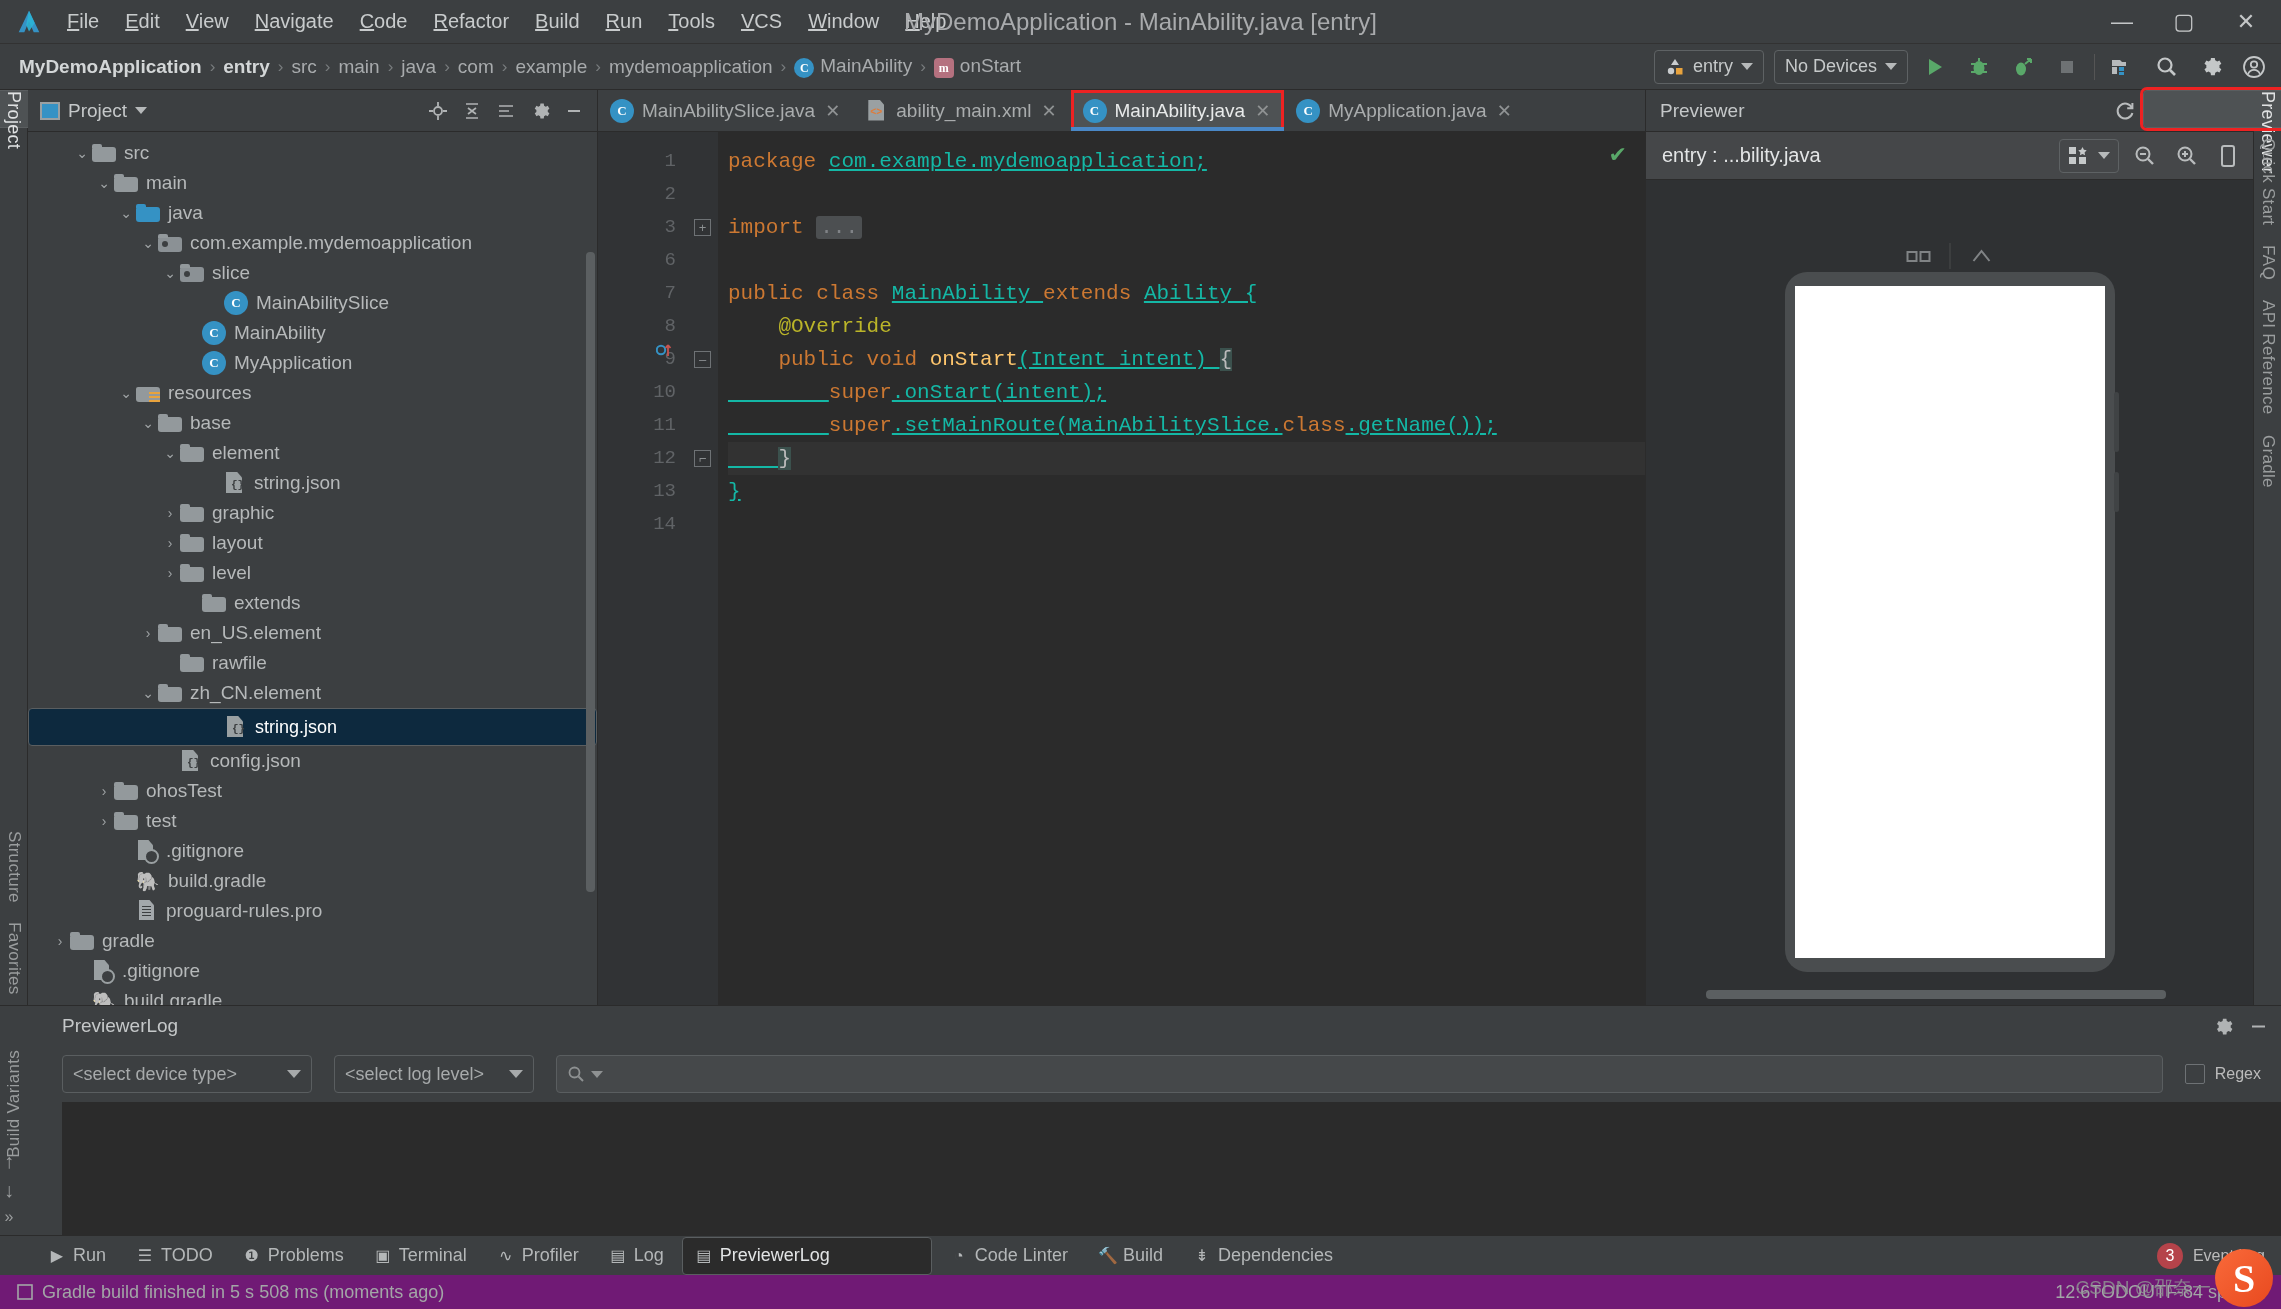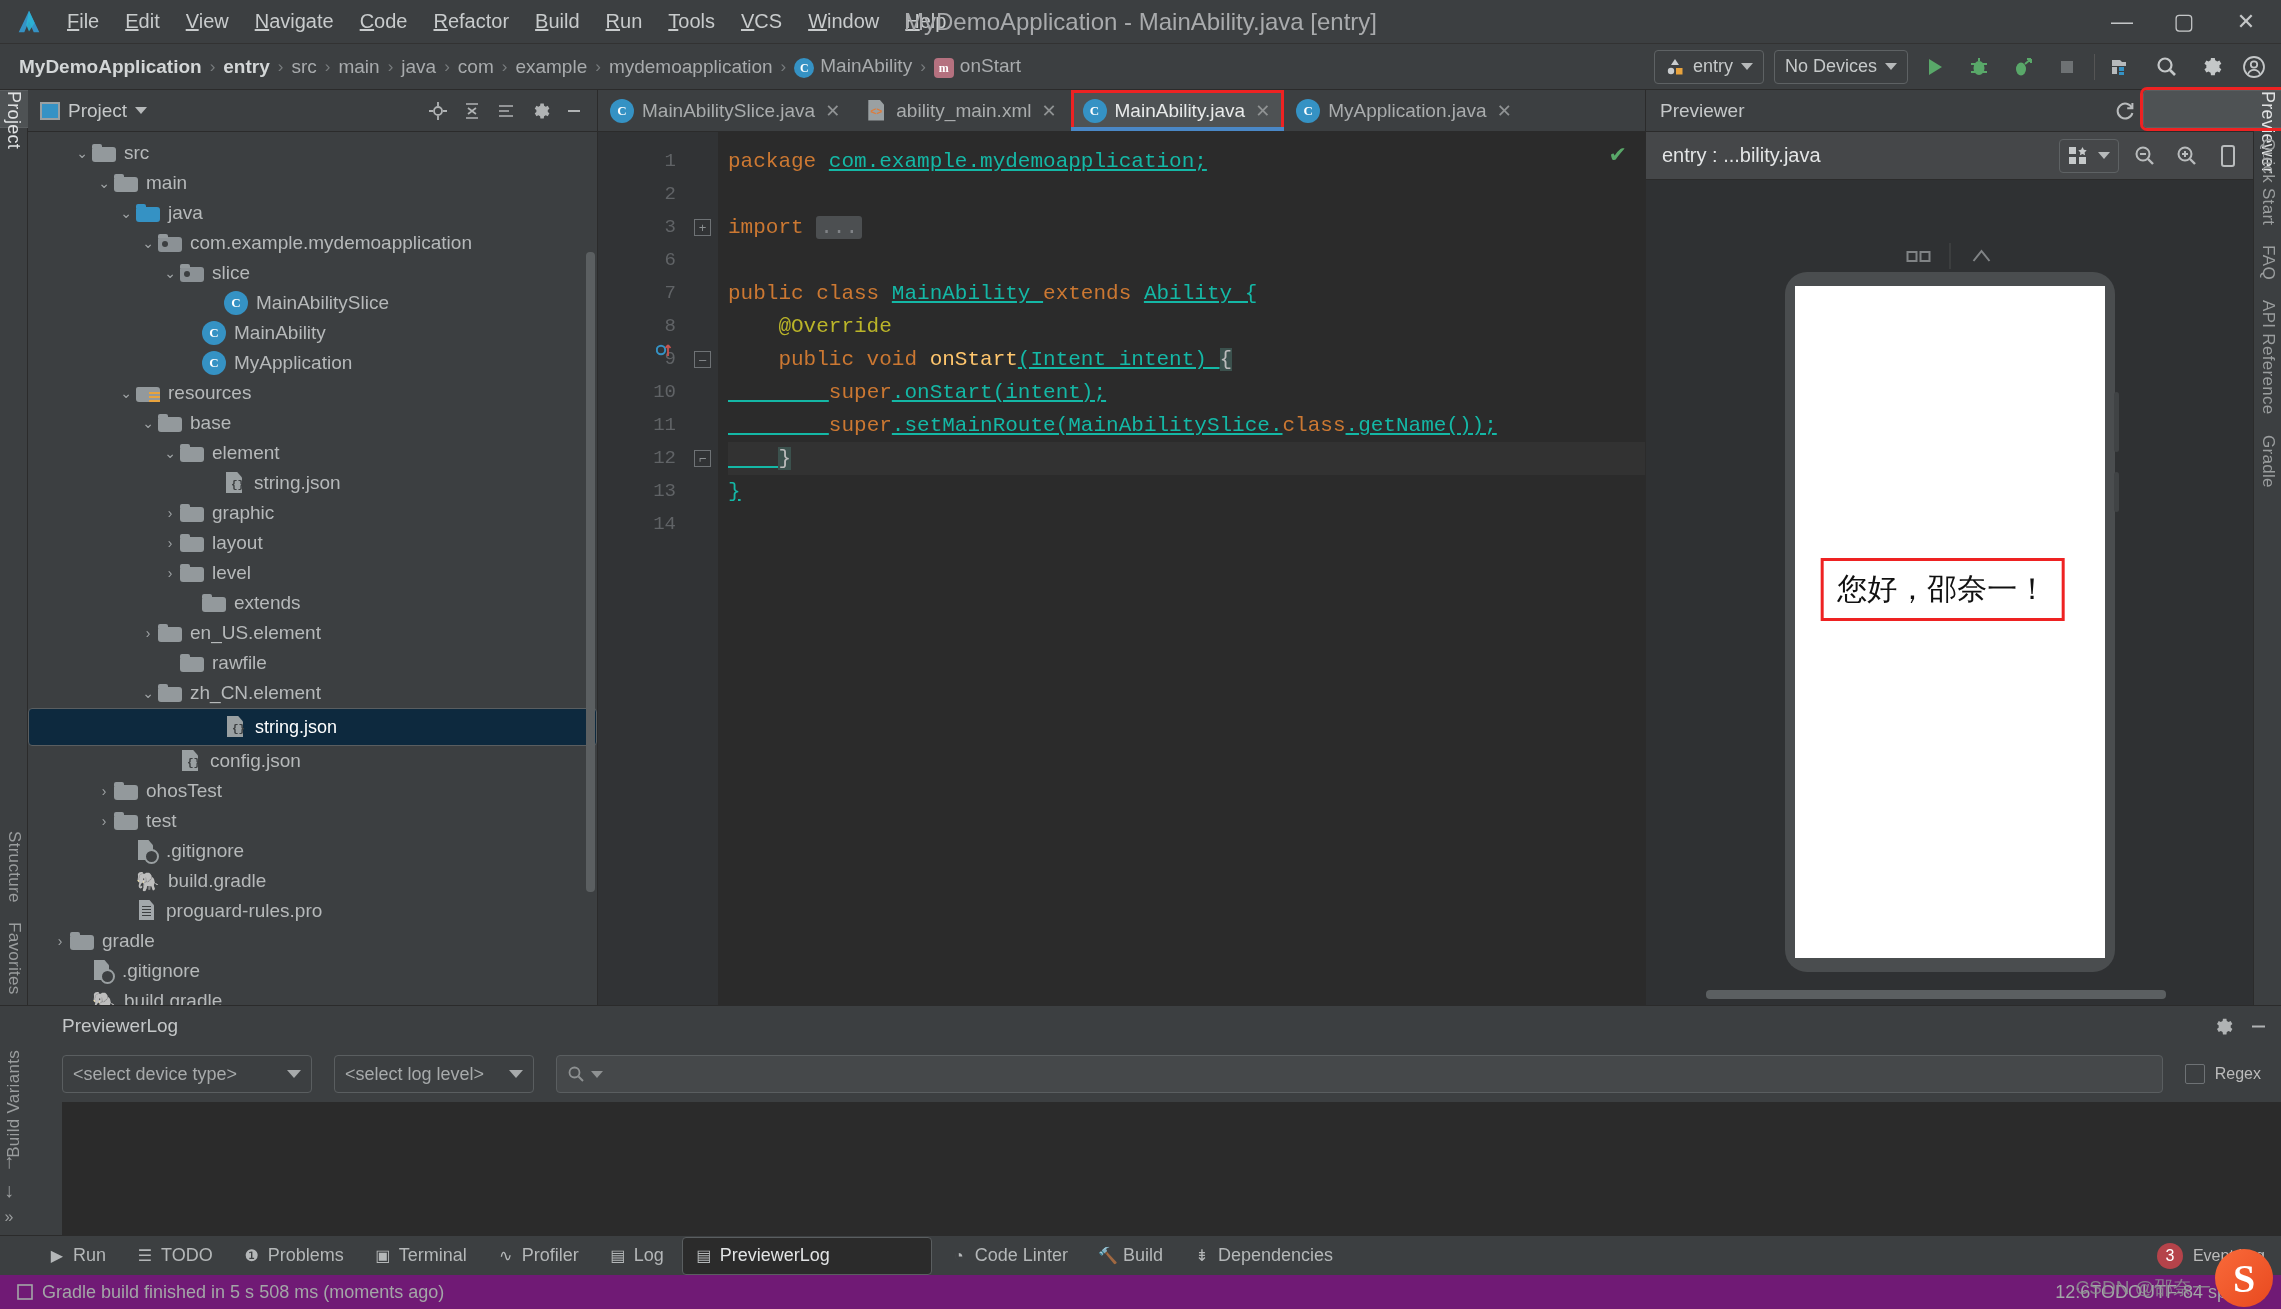--- a/index.html
+++ b/index.html
@@ -634,21 +634,20 @@
             <svg width="24" height="22" viewBox="0 0 24 22">
                 <path d="M4 16 L12 6 L20 16" fill="none" stroke="#9c9fa1" stroke-width="2"></path>
               </svg>
           </div>
         </div>
         <div class="phone">
           <div class="screen"></div>
           <div class="phone-side" style="top:120px;height:60px;"></div>
           <div class="phone-side" style="top:200px;height:40px;"></div>
         </div>
-        <div class="greet" style="left:50%;transform:translateX(-53%);top:378px;">您好，邵奈一！</div>
         <div class="hscroll"></div>
       </div>
     </div>
 
     <div class="rightstrip" id="rightstrip">
         <div class="vtab sel" style="writing-mode: vertical-rl; outline: rgb(238, 34, 34) solid 3px;">
           <span>Previewer</span>
         </div>
         <div class="vtab" style="writing-mode: vertical-rl;"><span>Quick Start</span></div>
         <div class="vtab" style="writing-mode: vertical-rl;"><span>FAQ</span></div>

